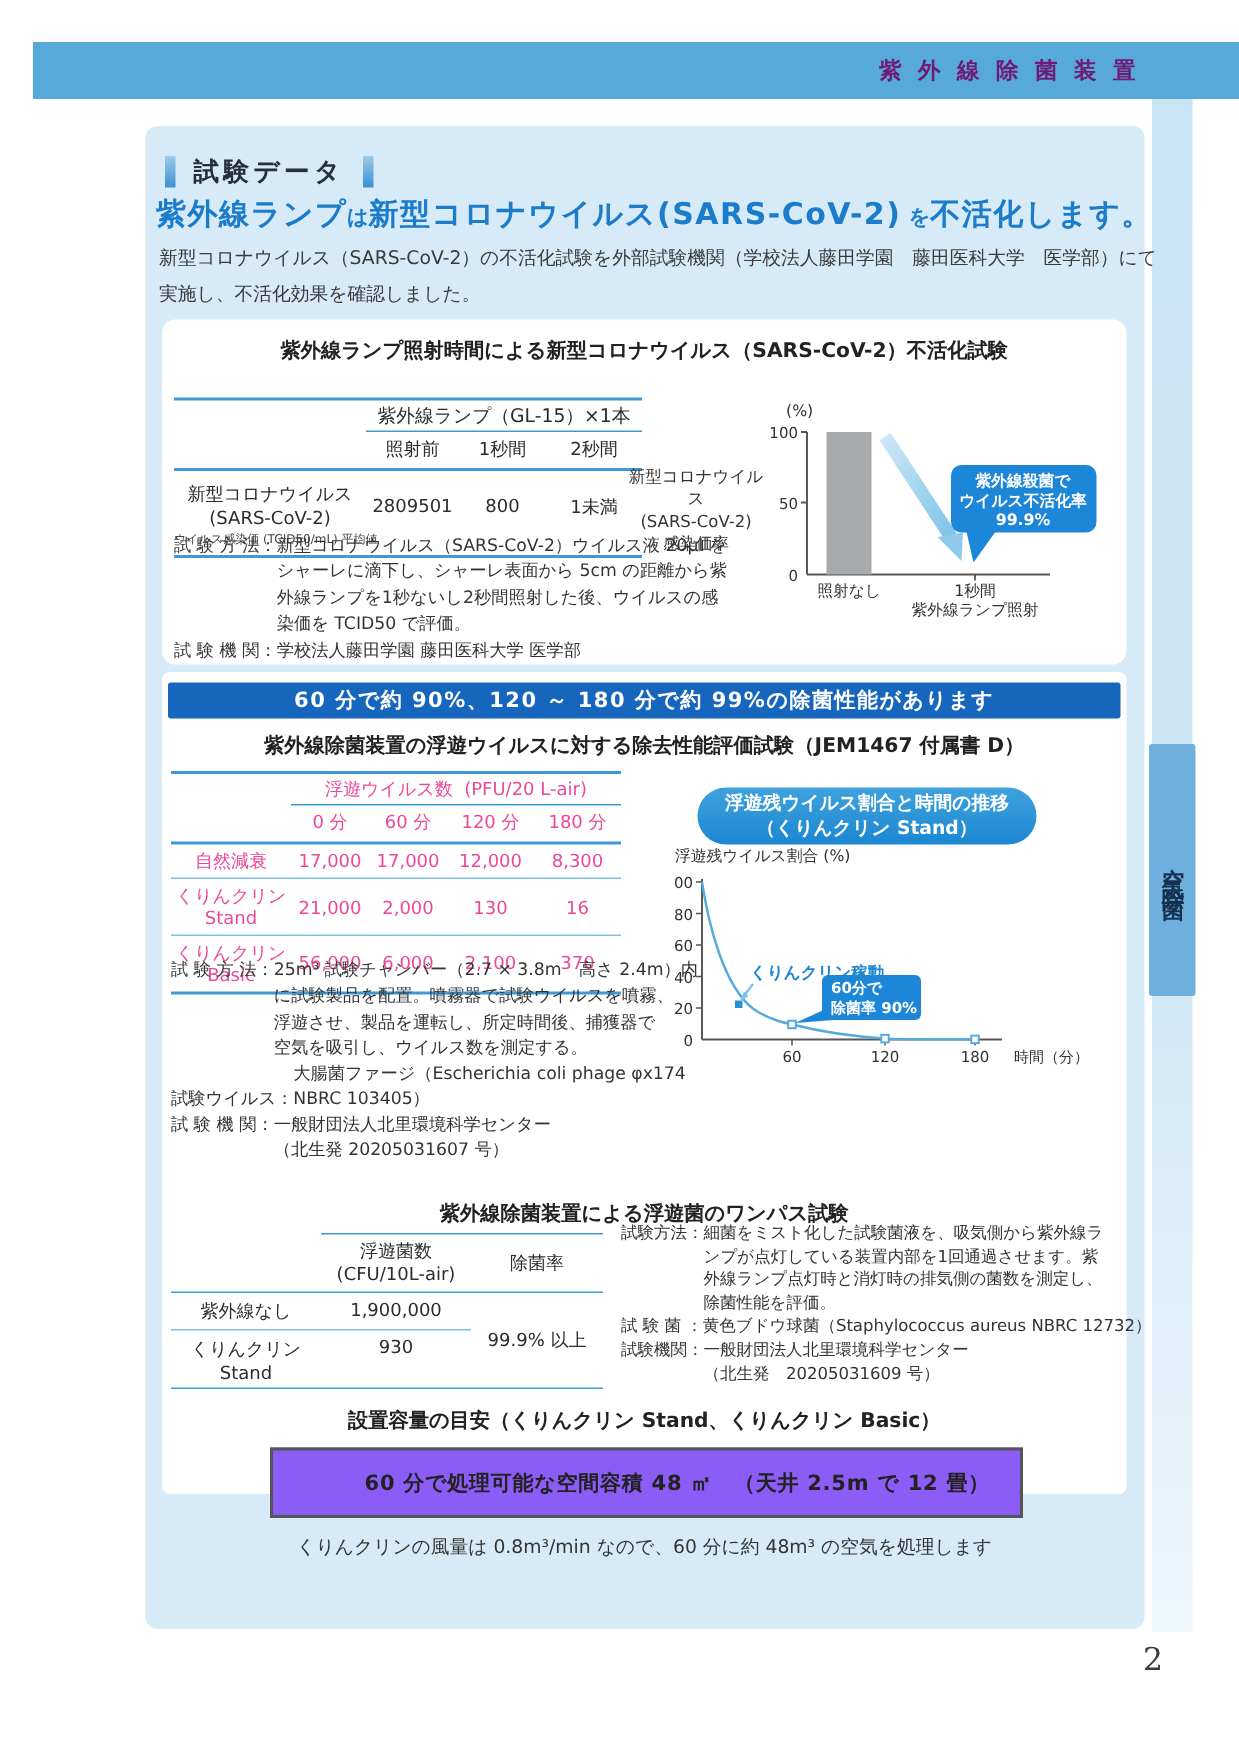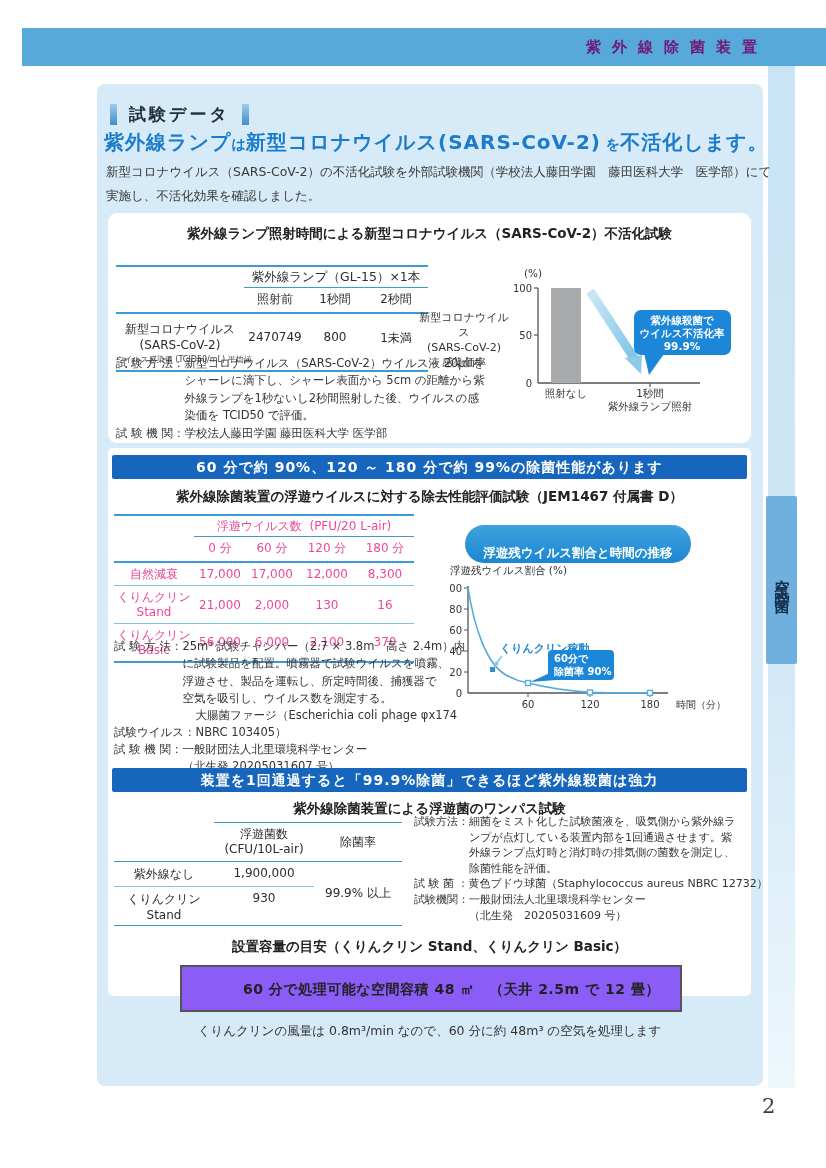--- a/index.html
+++ b/index.html
@@ -64,21 +64,21 @@
   .t2 .hcell { text-align:center; padding:3px 0 4px; border-bottom:2px solid #3f99d5; }
   .t2 .cell { text-align:center; display:flex; flex-direction:column; justify-content:center; line-height:1.2; padding:4px 0; }
   .t2 .rb { border-bottom:1px solid #7fc2e8; }
 
   .m2 { position:absolute; left:6px; top:190px; }
   .v2 { position:absolute; left:6px; top:259px;align-items:flex-end; }
   .a2 { position:absolute; left:6px; top:293px; }
 
   .badge { position:absolute; left:357px; top:77px; width:226px; height:38px; border-radius:19px;
     background:linear-gradient(#3fa2dd,#1b87d2); color:#fff; font-weight:bold; font-size:12.5px; text-align:center;
-    line-height:1.35; padding-top:20px; }
+    line-height:1.35; padding-top:2px; }
   .ylab2 { position:absolute; left:342px; top:116px; font-size:10.5px; color:#333; }
 
   
   .t3 { position:absolute; left:6px; top:374px; width:288px; display:grid; grid-template-columns:100px 100px 88px;
     font-size:12px; color:#2c2c2c; border-bottom:1.5px solid #3f99d5; }
   .t3 .h { border-top:1.5px solid #3f99d5; border-bottom:1.5px solid #3f99d5; text-align:center; padding:4px 0; line-height:1.25; }
   .t3 .hblank { border-bottom:1.5px solid #3f99d5; }
   .t3 .c { text-align:center; padding:4px 0 3px; }
   .t3 .rb { border-bottom:1px solid #7fc2e8; }
   .t3 .merged { grid-row:span 2; display:flex; align-items:center; justify-content:center; border-left:0; }
@@ -130,21 +130,21 @@
         <div class="group">紫外線ランプ（GL-15）×1本</div>
         <div style="border-bottom:2px solid #3f99d5;"></div>
         <div class="hcell">照射前</div>
         <div class="hcell">1秒間</div>
         <div class="hcell">2秒間</div>
         <div class="dlabel">
           <div>新型コロナウイルス</div>
           <div>(SARS-CoV-2)</div>
           <div class="dnote">ウイルス感染価 (TCID50/mL) 平均値</div>
         </div>
-        <div class="dval">2470749</div>
+        <div class="dval">2809501</div>
         <div class="dval">800</div>
         <div class="dval">1未満</div>
       </div>
 
       <div class="kv m1">
         <div class="lbl">試 験 方 法：</div>
         <div class="lines">
           <div>新型コロナウイルス（SARS-CoV-2）ウイルス液 20μl を</div>
           <div>シャーレに滴下し、シャーレ表面から 5cm の距離から紫</div>
           <div>外線ランプを1秒ないし2秒間照射した後、ウイルスの感</div>
@@ -303,21 +303,20 @@
         <text x="50" y="76" font-size="11" font-weight="bold" fill="#1e86d0">くりんクリン稼動</text>
         <line x1="52" y1="80" x2="45" y2="89" stroke="#7fc4e8" stroke-width="1.5"></line>
         <polygon points="43,92 49,88 46,85" fill="#7fc4e8"></polygon>
 
         <polygon points="102,96 80,106 106,104" fill="#1c86d8"></polygon>
         <rect x="98" y="74" width="66" height="30" rx="4" fill="#1c86d8"></rect>
         <text x="104" y="86" font-size="10" fill="#fff" font-weight="bold">60分で</text>
         <text x="104" y="99" font-size="10" fill="#fff" font-weight="bold">除菌率 90%</text>
       </svg>
 
-      <div class="banner" style="top:320px;">装置を1回通過すると「99.9%除菌」できるほど紫外線殺菌は強力</div>
       <div class="box-title" style="top:352px;">紫外線除菌装置による浮遊菌のワンパス試験</div>
 
       <div class="t3">
         <div class="hblank"></div>
         <div class="h">
           <div>浮遊菌数</div>
           <div>(CFU/10L-air)</div>
         </div>
         <div class="h" style="line-height:30px;">除菌率</div>
         <div class="c rb">紫外線なし</div>

